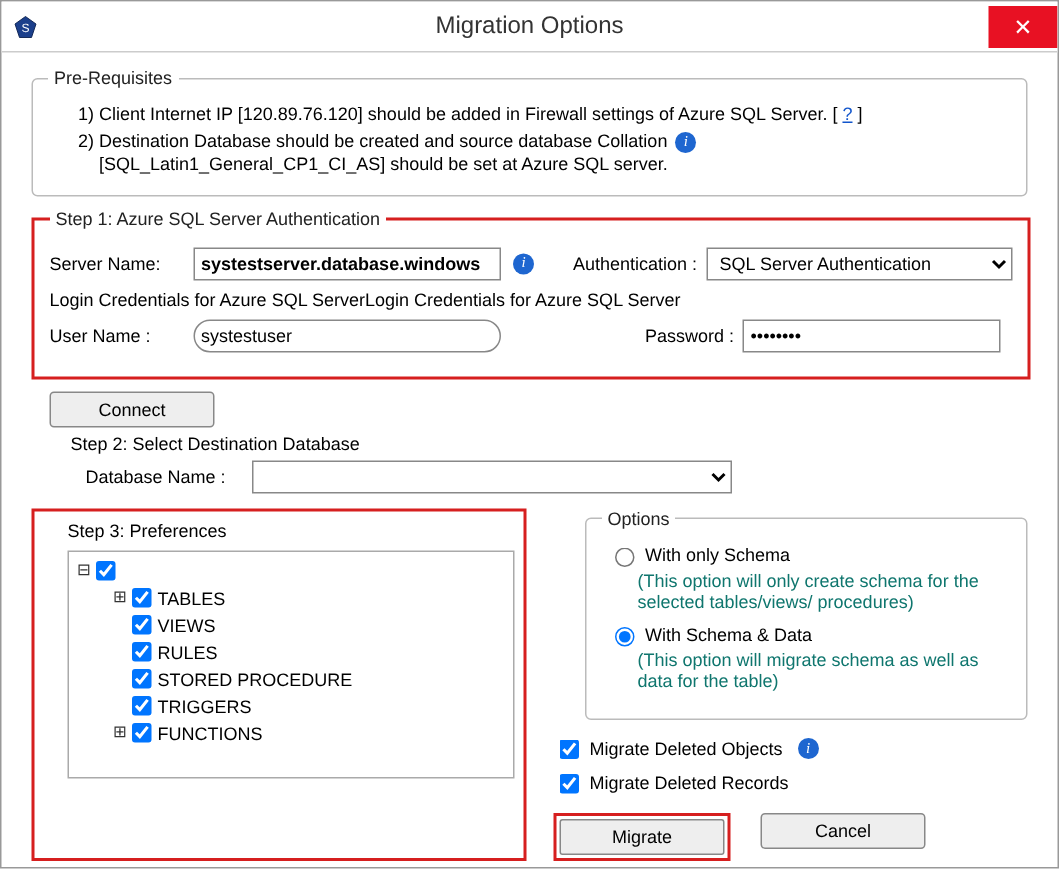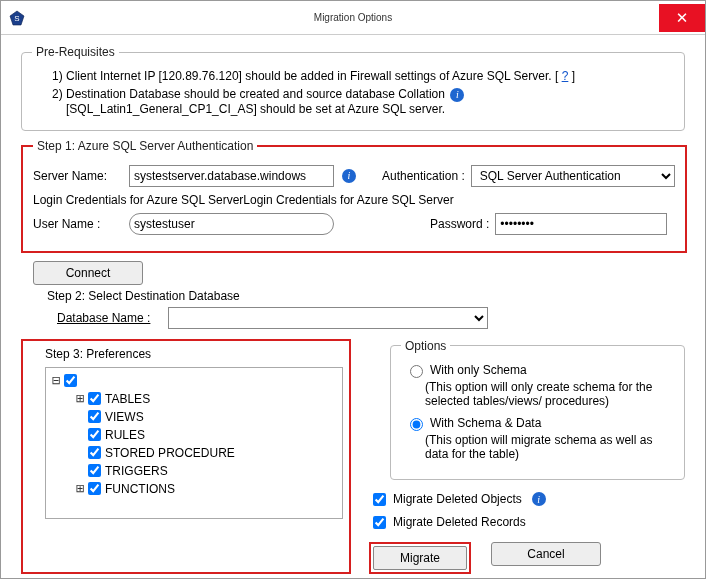--- a/index.html
+++ b/index.html
@@ -22,21 +22,21 @@
     position: relative;
   }
   .titlebar .appicon {
     margin-left: 8px;
     width: 16px; height: 16px;
     display: flex; align-items: center; justify-content: center;
   }
   .titlebar .title {
     position: absolute;
     left: 50%; transform: translateX(-50%);
-    font-size: 10px;
+    font-size: 16px;
     color: #333;
   }
   .titlebar .closebtn {
     margin-left: auto;
     width: 46px; height: 28px;
     background: #e81123;
     color: #fff;
     display: flex; align-items: center; justify-content: center;
     font-size: 15px;
     cursor: pointer;
@@ -91,21 +91,21 @@
     border: 1px solid #888;
     background: #eee;
     height: 24px;
     padding: 0 16px;
     font-family: inherit;
     font-size: 12px;
     cursor: pointer;
     border-radius: 3px;
   }
   .step2 { margin: 4px 0 2px 26px; }
-  .step2-row { margin: 4px 0 10px 36px; display: flex; align-items: center; gap: 18px; text-decoration: underline; }
+  .step2-row { margin: 4px 0 10px 36px; display: flex; align-items: center; gap: 18px; }
   .columns { display: flex; gap: 14px; }
   .col-left {
     width: 330px;
     border: 2px solid #d61f1f;
     padding: 4px 6px 6px 22px;
   }
   .col-right { flex: 1; }
   .col-left .hdr { margin: 2px 0 6px 0; }
   .tree {
     border: 1px solid #aaa;
@@ -123,21 +123,21 @@
     cursor: pointer;
     color: #333;
     margin-right: 2px;
   }
   .expander.blank { visibility: hidden; }
   .tree input[type=checkbox] { margin: 0 3px 0 0; width: 13px; height: 13px; }
   .tree .lbl { margin-left: 1px; }
   .options fieldset { margin-bottom: 10px; margin-left: 25px; }
   .opt-radio { display: flex; align-items: flex-start; margin: 4px 0 2px 4px; gap: 4px; }
   .opt-radio input { margin-top: 2px; }
-  .opt-desc { margin: 0 0 8px 24px; color: #000000; }
+  .opt-desc { margin: 0 0 8px 24px; color: #0f766e; }
   .chk-row { display: flex; align-items: center; gap: 4px; margin: 4px 0 4px 4px; }
   .footer-btns { display: flex; gap: 20px; margin-top: 10px; margin-left: 4px; }
   .redframe { border: 2px solid #d61f1f; padding: 2px; display: inline-block; }
   .redframe .btn { border-radius: 2px; }
   .indent { display: inline-block; }
 </style>
 </head>
 <body>
 
 <div class="titlebar">
@@ -163,21 +163,21 @@
     <p>
       <span>2) Destination Database should be created and source database Collation </span><span class="info-icon">i</span><br>
       <span class="indent" style="margin-left:14px">[SQL_Latin1_General_CP1_CI_AS] should be set at Azure SQL server.</span>
     </p>
   </fieldset>
 
   <fieldset class="redbox">
     <legend>Step 1: Azure SQL Server Authentication</legend>
     <div class="row">
       <label style="width:90px">Server Name:</label>
-      <input type="text" style="width: 205px;" value="systestserver.database.windows">
+      <input type="text" style="width: 205px; font-weight: bold;" value="systestserver.database.windows">
       <span class="info-icon">i</span>
       <label style="margin-left:18px">Authentication :</label>
       <select class="combo" style="width:204px">
         <option>SQL Server Authentication</option>
       </select>
     </div>
     <div style="margin:4px 0">Login Credentials for Azure SQL ServerLogin Credentials for Azure SQL Server</div>
     <div class="row">
       <label style="width:90px">User Name :</label>
       <input type="text" style="width: 205px; border-radius: 11px;" value="systestuser">
@@ -259,20 +259,20 @@
         <label>Migrate Deleted Objects</label>
         <span class="info-icon" style="margin-left:6px">i</span>
       </div>
       <div class="chk-row">
         <input type="checkbox" checked="" style="">
         <label>Migrate Deleted Records</label>
       </div>
 
       <div class="footer-btns">
         <span class="redframe">
-          <button class="btn" style="width:94px">Migrate</button>
+          <button class="btn" style="width:110px">Migrate</button>
         </span>
         <button class="btn" style="width:110px">Cancel</button>
       </div>
     </div>
   </div>
 
 </div>
 
 </body></html>

